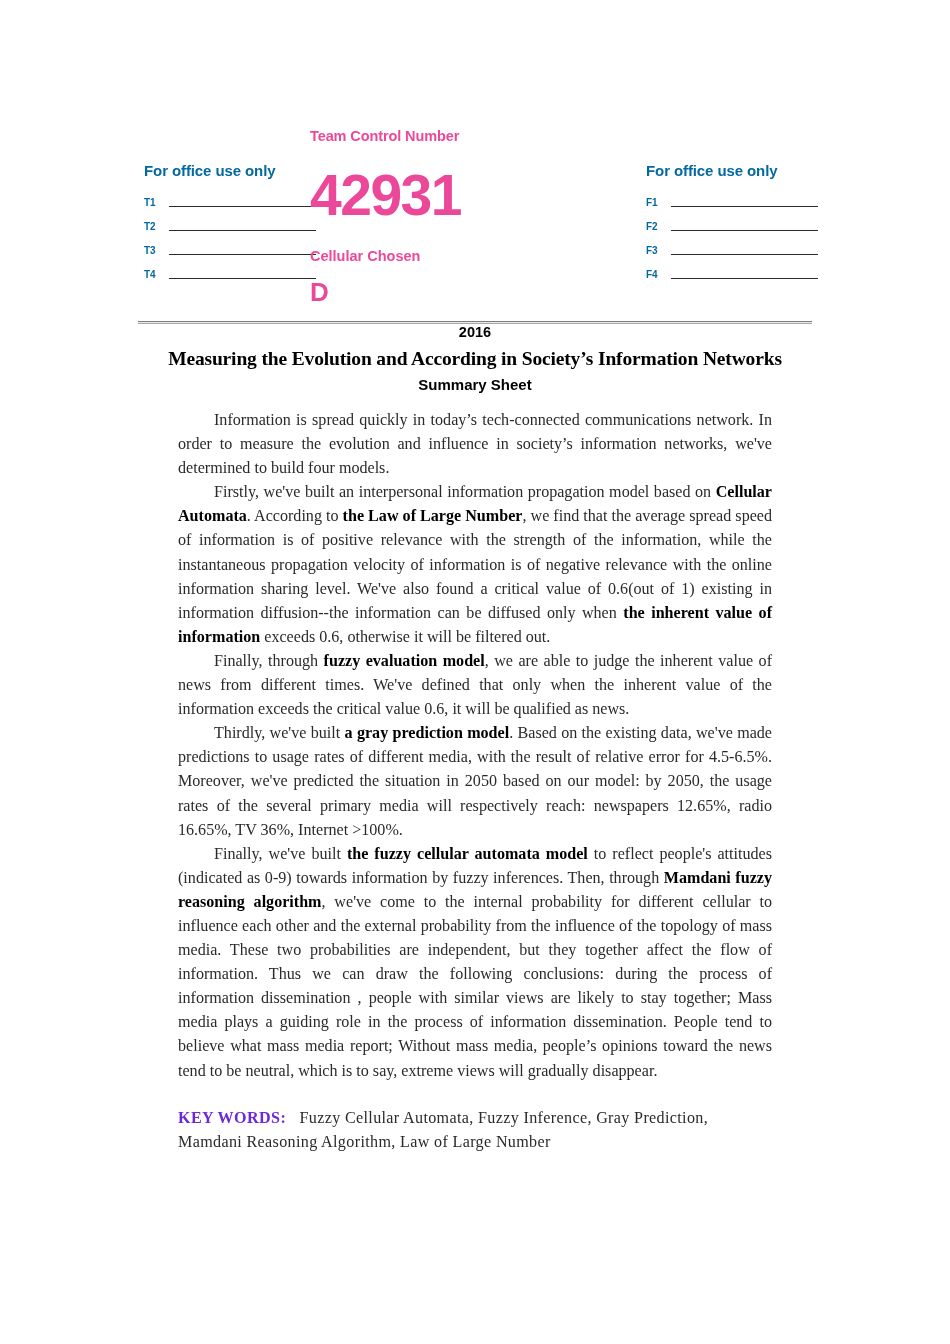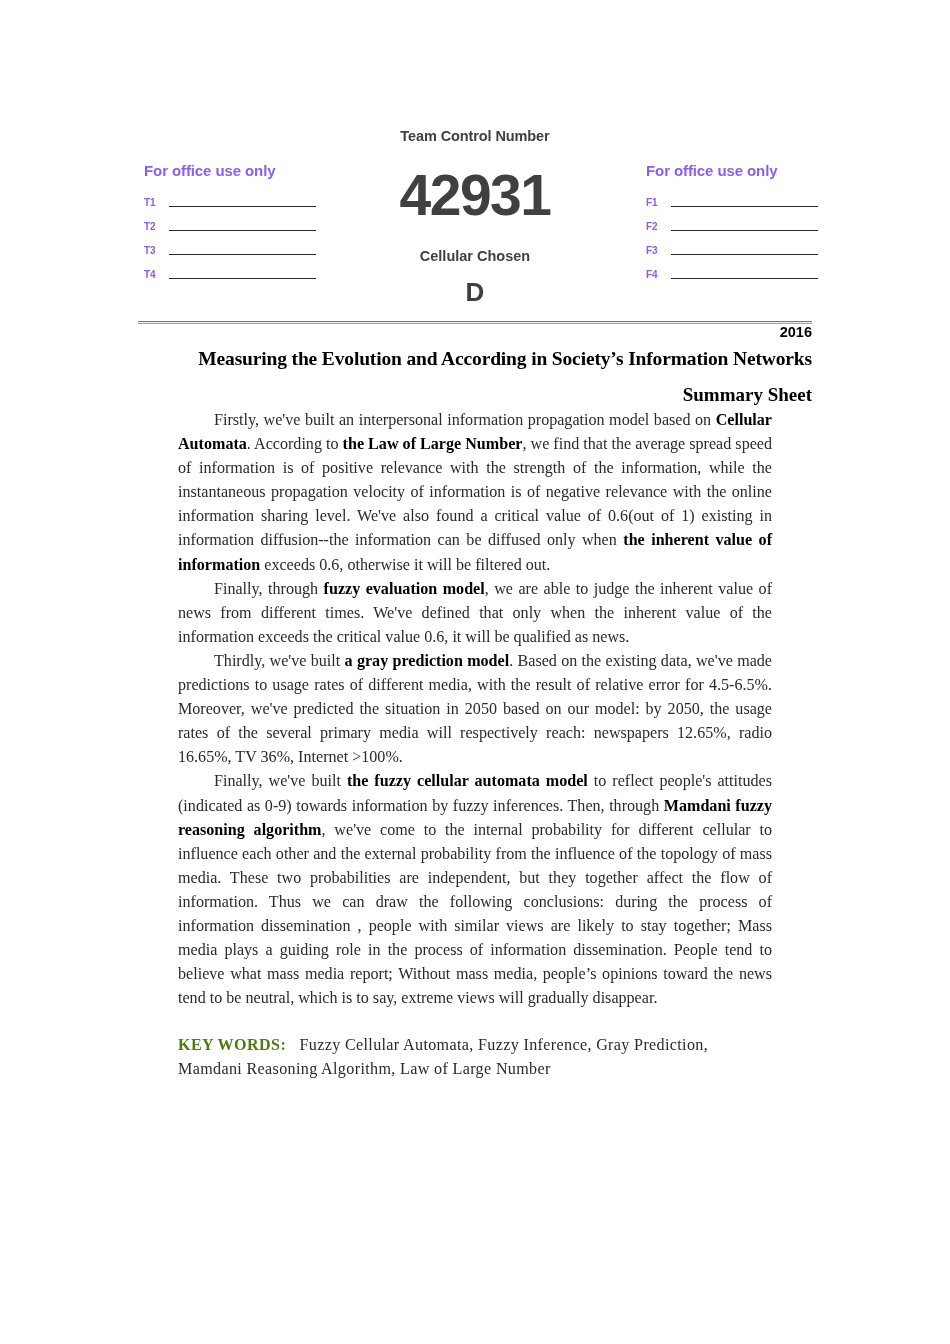--- a/index.html
+++ b/index.html
@@ -29,21 +29,21 @@
     width: 674px;
     height: 190px;
   }
 
   .office-block {
     position: absolute;
     width: 172px;
     font-family: "Liberation Sans", sans-serif;
     font-weight: bold;
     font-size: 15px;
-    color: #8b5cf6;
+    color: #0369a1;
   }
   .office-left  { left: 6px;   top: 34px; }
   .office-right { left: 508px; top: 34px; }
 
   .office-title {
     font-size: 15px;
     font-weight: bold;
     letter-spacing: -0.1px;
     margin-bottom: 7px;
     white-space: nowrap;
@@ -70,23 +70,22 @@
     height: 0;
   }
 
   
   .center-col {
     position: absolute;
     left: 50%;
     transform: translateX(-50%);
     top: 0;
     width: 330px;
-    text-align: center;
     font-family: "Liberation Sans", sans-serif;
-    color: #404040;
+    color: #ec4899;
   }
   .tcn-label {
     font-size: 14.5px;
     font-weight: bold;
     letter-spacing: -0.1px;
     line-height: 1.2;
   }
   .tcn-number {
     font-size: 57px;
     font-weight: bold;
@@ -119,43 +118,43 @@
     background: #e9e9e9;
     box-sizing: border-box;
   }
 
   
   .title-block {
     position: absolute;
     left: 138px;
     top: 324px;
     width: 674px;
-    text-align: right;
+    text-align: center;
   }
   .year {
     font-family: "Liberation Sans", sans-serif;
     font-weight: bold;
     font-size: 14.5px;
     line-height: 1.2;
   }
   .paper-title {
     font-family: "Liberation Serif", serif;
     font-weight: bold;
     font-size: 19.5px;
     line-height: 1.25;
     margin-top: 6px;
     letter-spacing: -0.15px;
     white-space: nowrap;
   }
   .summary-sheet {
-    font-family: Liberation Serif, serif;
-    font-weight: bold;
-    font-size: 19px;
-    line-height: 1.2;
-    margin-top: 12px;
+    font-family: Liberation Sans, sans-serif;
+    font-weight: bold;
+    font-size: 15px;
+    line-height: 1.2;
+    margin-top: 4px;
   }
 
   
   .body-text {
     position: absolute;
     left: 178px;
     top: 408px;
     width: 594px;
     font-family: "Liberation Serif", serif;
     font-size: 16.1px;
@@ -172,21 +171,21 @@
     text-indent: 0;
     margin-top: 23px;
     text-align: left;
   }
   .body-text b {
     font-weight: bold;
     color: #000;
   }
   .kw-label {
     font-weight: bold;
-    color: #4d7c0f;
+    color: #6d28d9;
     letter-spacing: 0.4px;
   }
   .kw-list { letter-spacing: 0.35px; }
 </style>
 </head>
 <body>
 
 <div class="page">
 
   <div class="header">
@@ -242,20 +241,21 @@
   <div class="divider"></div>
 
   <div class="title-block">
     <div class="year">2016</div>
     <div class="paper-title">Measuring the Evolution and According in Society’s Information Networks</div>
     <div class="summary-sheet">Summary Sheet</div>
   </div>
 
   <div class="body-text">
 
+    <p><span>Information is spread quickly in today’s tech-connected communications network. In order to measure the evolution and influence in society’s information networks, we've determined to build four models.</span></p>
 
     <p><span>Firstly, we've built an interpersonal information propagation model based on </span><b>Cellular Automata</b><span>. According to </span><b>the Law of Large Number</b><span>, we find that the average spread speed of information is of positive relevance with the strength of the information, while the instantaneous propagation velocity of information is of negative relevance with the online information sharing level. We've also found a critical value of 0.6(out of 1) existing in information diffusion--the information can be diffused only when </span><b>the inherent value of information</b><span> exceeds 0.6, otherwise it will be filtered out.</span></p>
 
     <p><span>Finally, through </span><b>fuzzy evaluation model</b><span>, we are able to judge the inherent value of news from different times. We've defined that only when the inherent value of the information exceeds the critical value 0.6, it will be qualified as news.</span></p>
 
     <p><span>Thirdly, we've built </span><b>a gray prediction model</b><span>. Based on the existing data, we've made predictions to usage rates of different media, with the result of relative error for 4.5-6.5%. Moreover, we've predicted the situation in 2050 based on our model: by 2050, the usage rates of the several primary media will respectively reach: newspapers 12.65%, radio 16.65%, TV 36%, Internet &gt;100%.</span></p>
 
     <p><span>Finally, we've built </span><b>the fuzzy cellular automata model</b><span> to reflect people's attitudes (indicated as 0-9) towards information by fuzzy inferences. Then, through </span><b>Mamdani fuzzy reasoning algorithm</b><span>, we've come to the internal probability for different cellular to influence each other and the external probability from the influence of the topology of mass media. These two probabilities are independent, but they together affect the flow of information. Thus we can draw the following conclusions: during the process of information dissemination , people with similar views are likely to stay together; Mass media plays a guiding role in the process of information dissemination. People tend to believe what mass media report; Without mass media, people’s opinions toward the news tend to be neutral, which is to say, extreme views will gradually disappear.</span></p>
 
     <p class="keywords"><span class="kw-label">KEY WORDS:&nbsp;&nbsp; </span><span class="kw-list">Fuzzy Cellular Automata, Fuzzy Inference, Gray Prediction, Mamdani Reasoning Algorithm, Law of Large Number</span></p>

